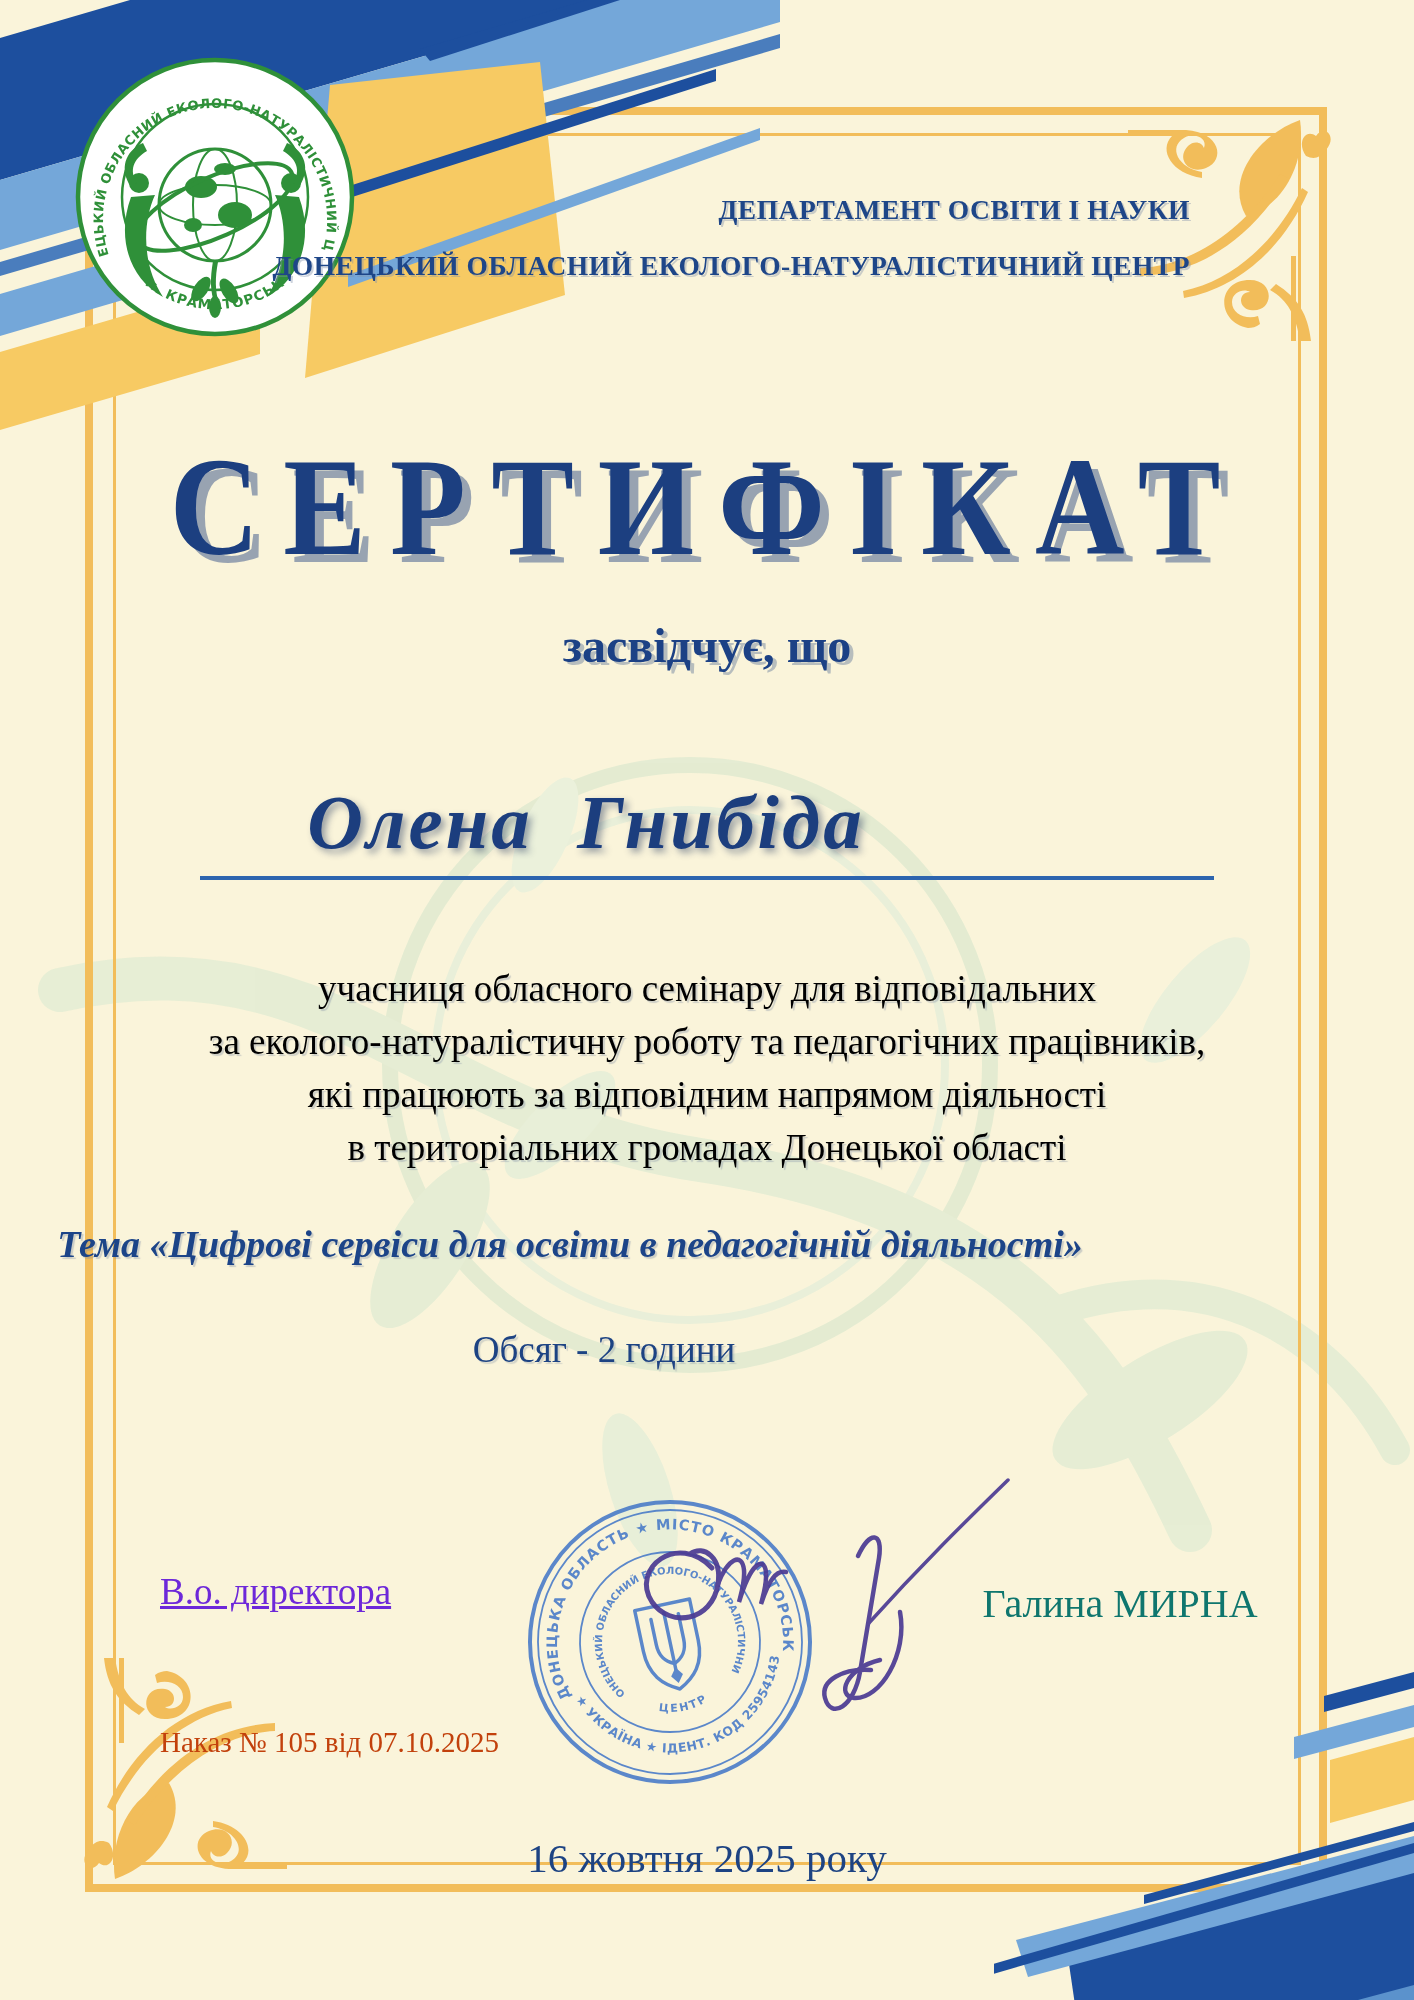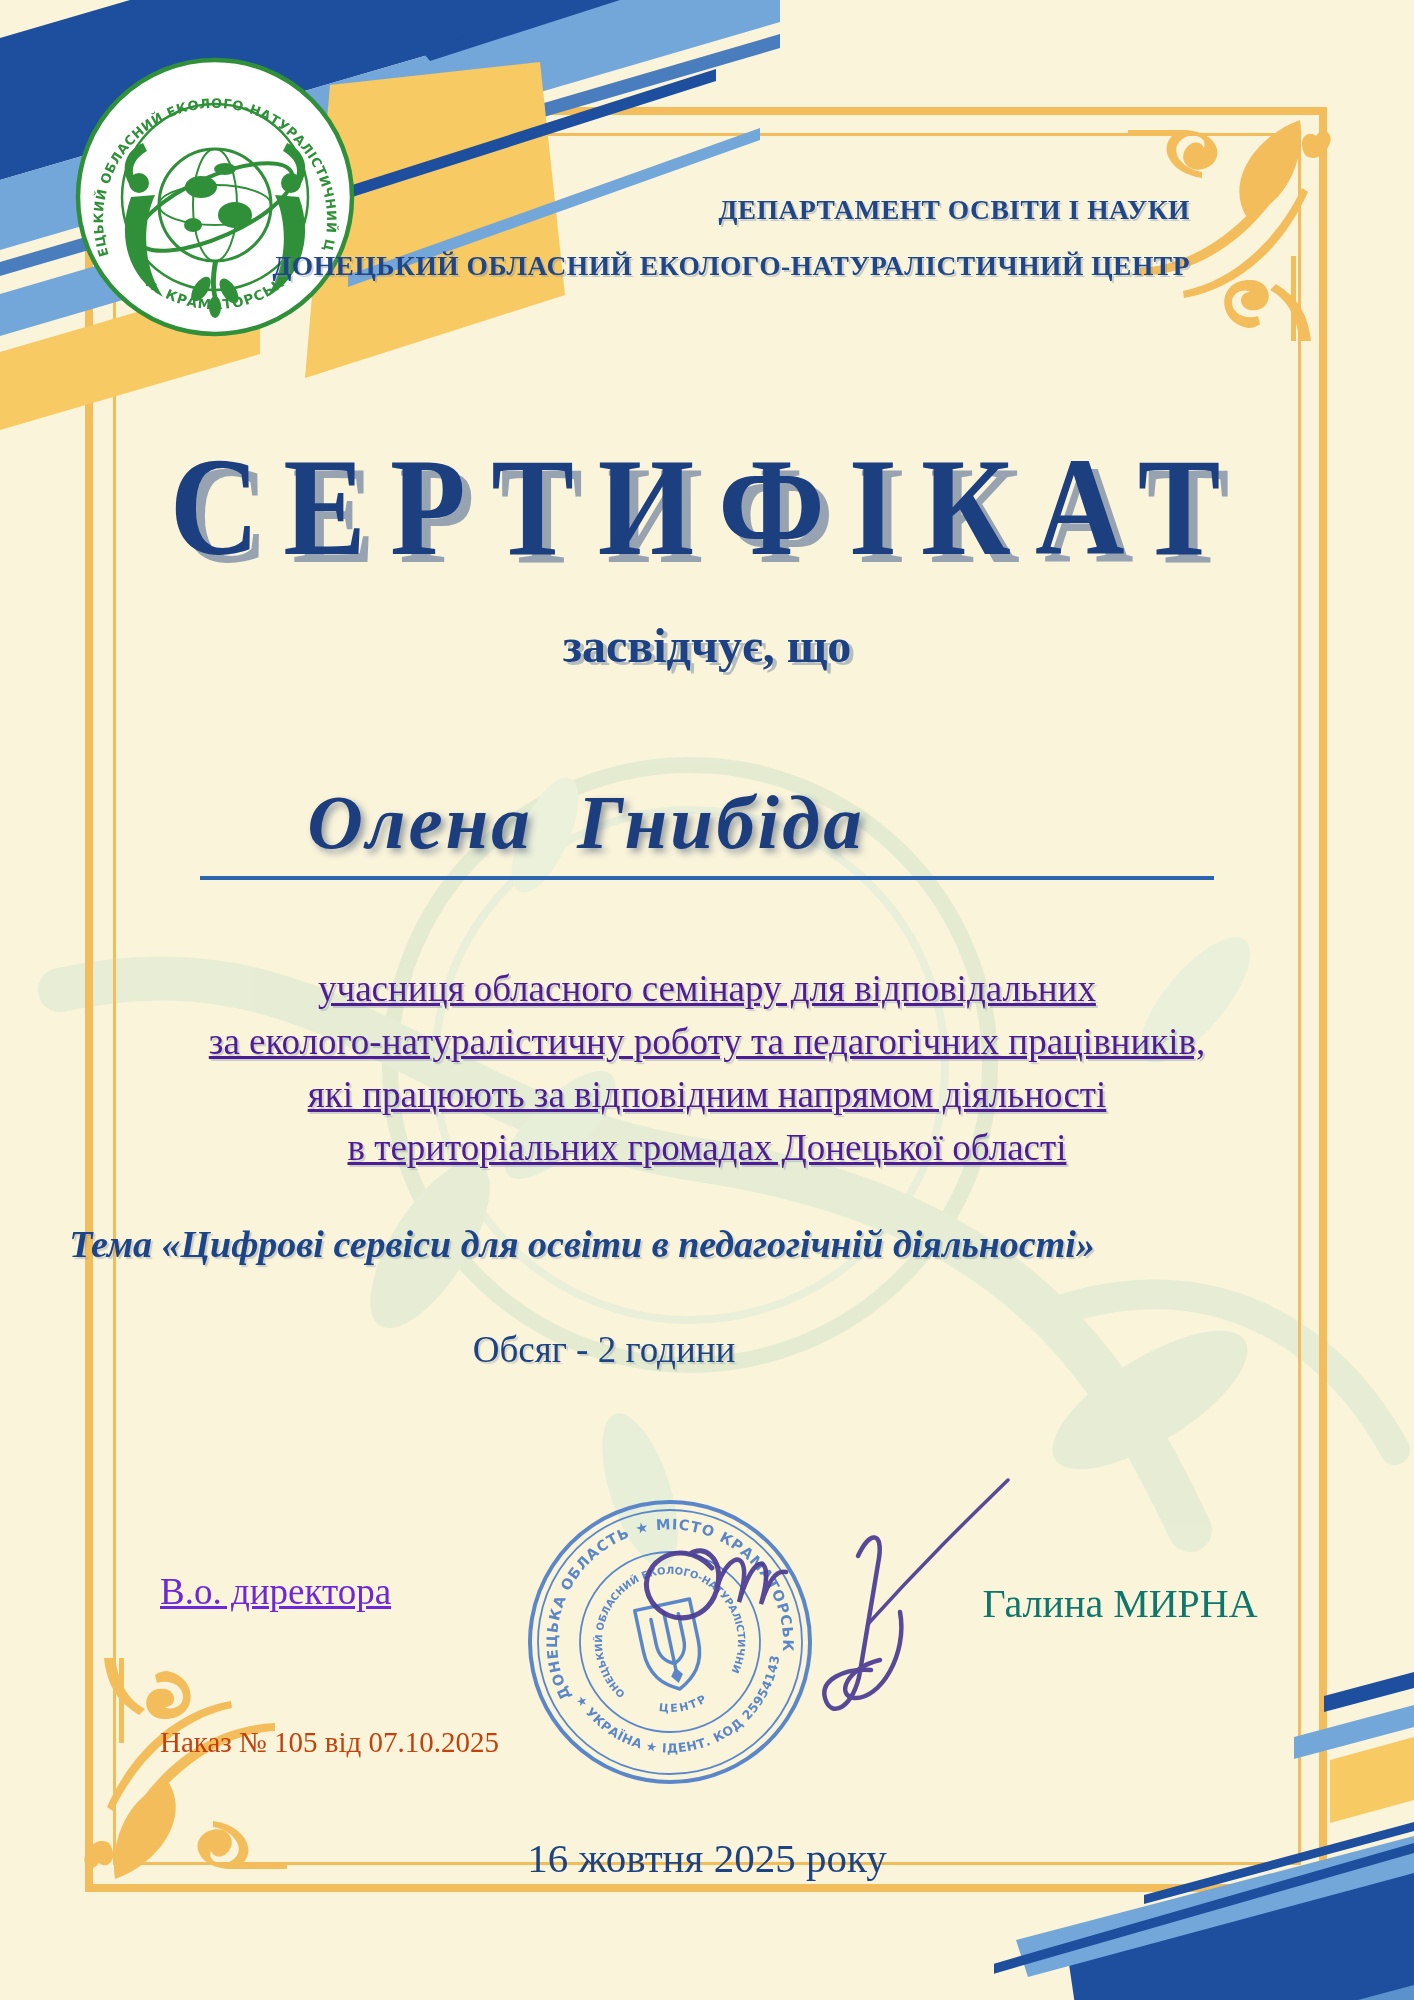--- a/index.html
+++ b/index.html
@@ -26,23 +26,23 @@
   #subtitle{left:0;top:618px;width:1414px;text-align:center;z-index:6;
     font-weight:bold;font-size:48px;color:#1C4185;
     text-shadow:4px 3px 0 rgba(128,143,166,.55);}
   
   #recipient{left:0;top:778px;width:1172px;text-align:center;z-index:6;
     font-weight:bold;font-style:italic;font-size:77px;letter-spacing:3px;
     color:#1C3E7E;white-space:pre;text-shadow:4px 4px 7px rgba(35,55,95,.45);}
   #name-line{left:200px;top:876px;width:1014px;height:4px;background:#2C64AE;z-index:6;}
   
   #body-text{left:0;top:962px;width:1414px;text-align:center;z-index:6;}
-  #body-text div{font-size:37px;line-height:53px;color:#4c1d95;
-    text-shadow:2px 2px 1px rgba(120,135,160,.35);white-space:nowrap;text-decoration:underline;}
-  #theme{left:16px;top:1222px;width:1132px;text-align:center;z-index:6;
+  #body-text div{font-size:37px;line-height:53px;color:#000000;
+    text-shadow:2px 2px 1px rgba(120,135,160,.35);white-space:nowrap;}
+  #theme{left:4px;top:1222px;width:1132px;text-align:center;z-index:6;
     font-weight:bold;font-style:italic;font-size:38px;color:#1C4488;
     text-shadow:2px 2px 1px rgba(120,135,160,.35);white-space:nowrap;}
   #duration{left:0;top:1328px;width:1208px;text-align:center;z-index:6;
     font-size:37px;color:#1D4383;text-shadow:2px 2px 1px rgba(120,135,160,.3);}
   
   #position-title{left:160px;top:1570px;z-index:6;font-size:37px;color:#6d28d9;text-decoration:underline;}
   #order-ref{left:160px;top:1726px;z-index:6;font-size:29px;color:#c2410c;}
   #signer-name{left:960px;top:1580px;width:320px;text-align:center;z-index:6;font-size:40px;color:#0f766e;}
   #issue-date{left:0;top:1834px;width:1414px;text-align:center;z-index:9;
     font-size:41px;color:#1D4383;}

